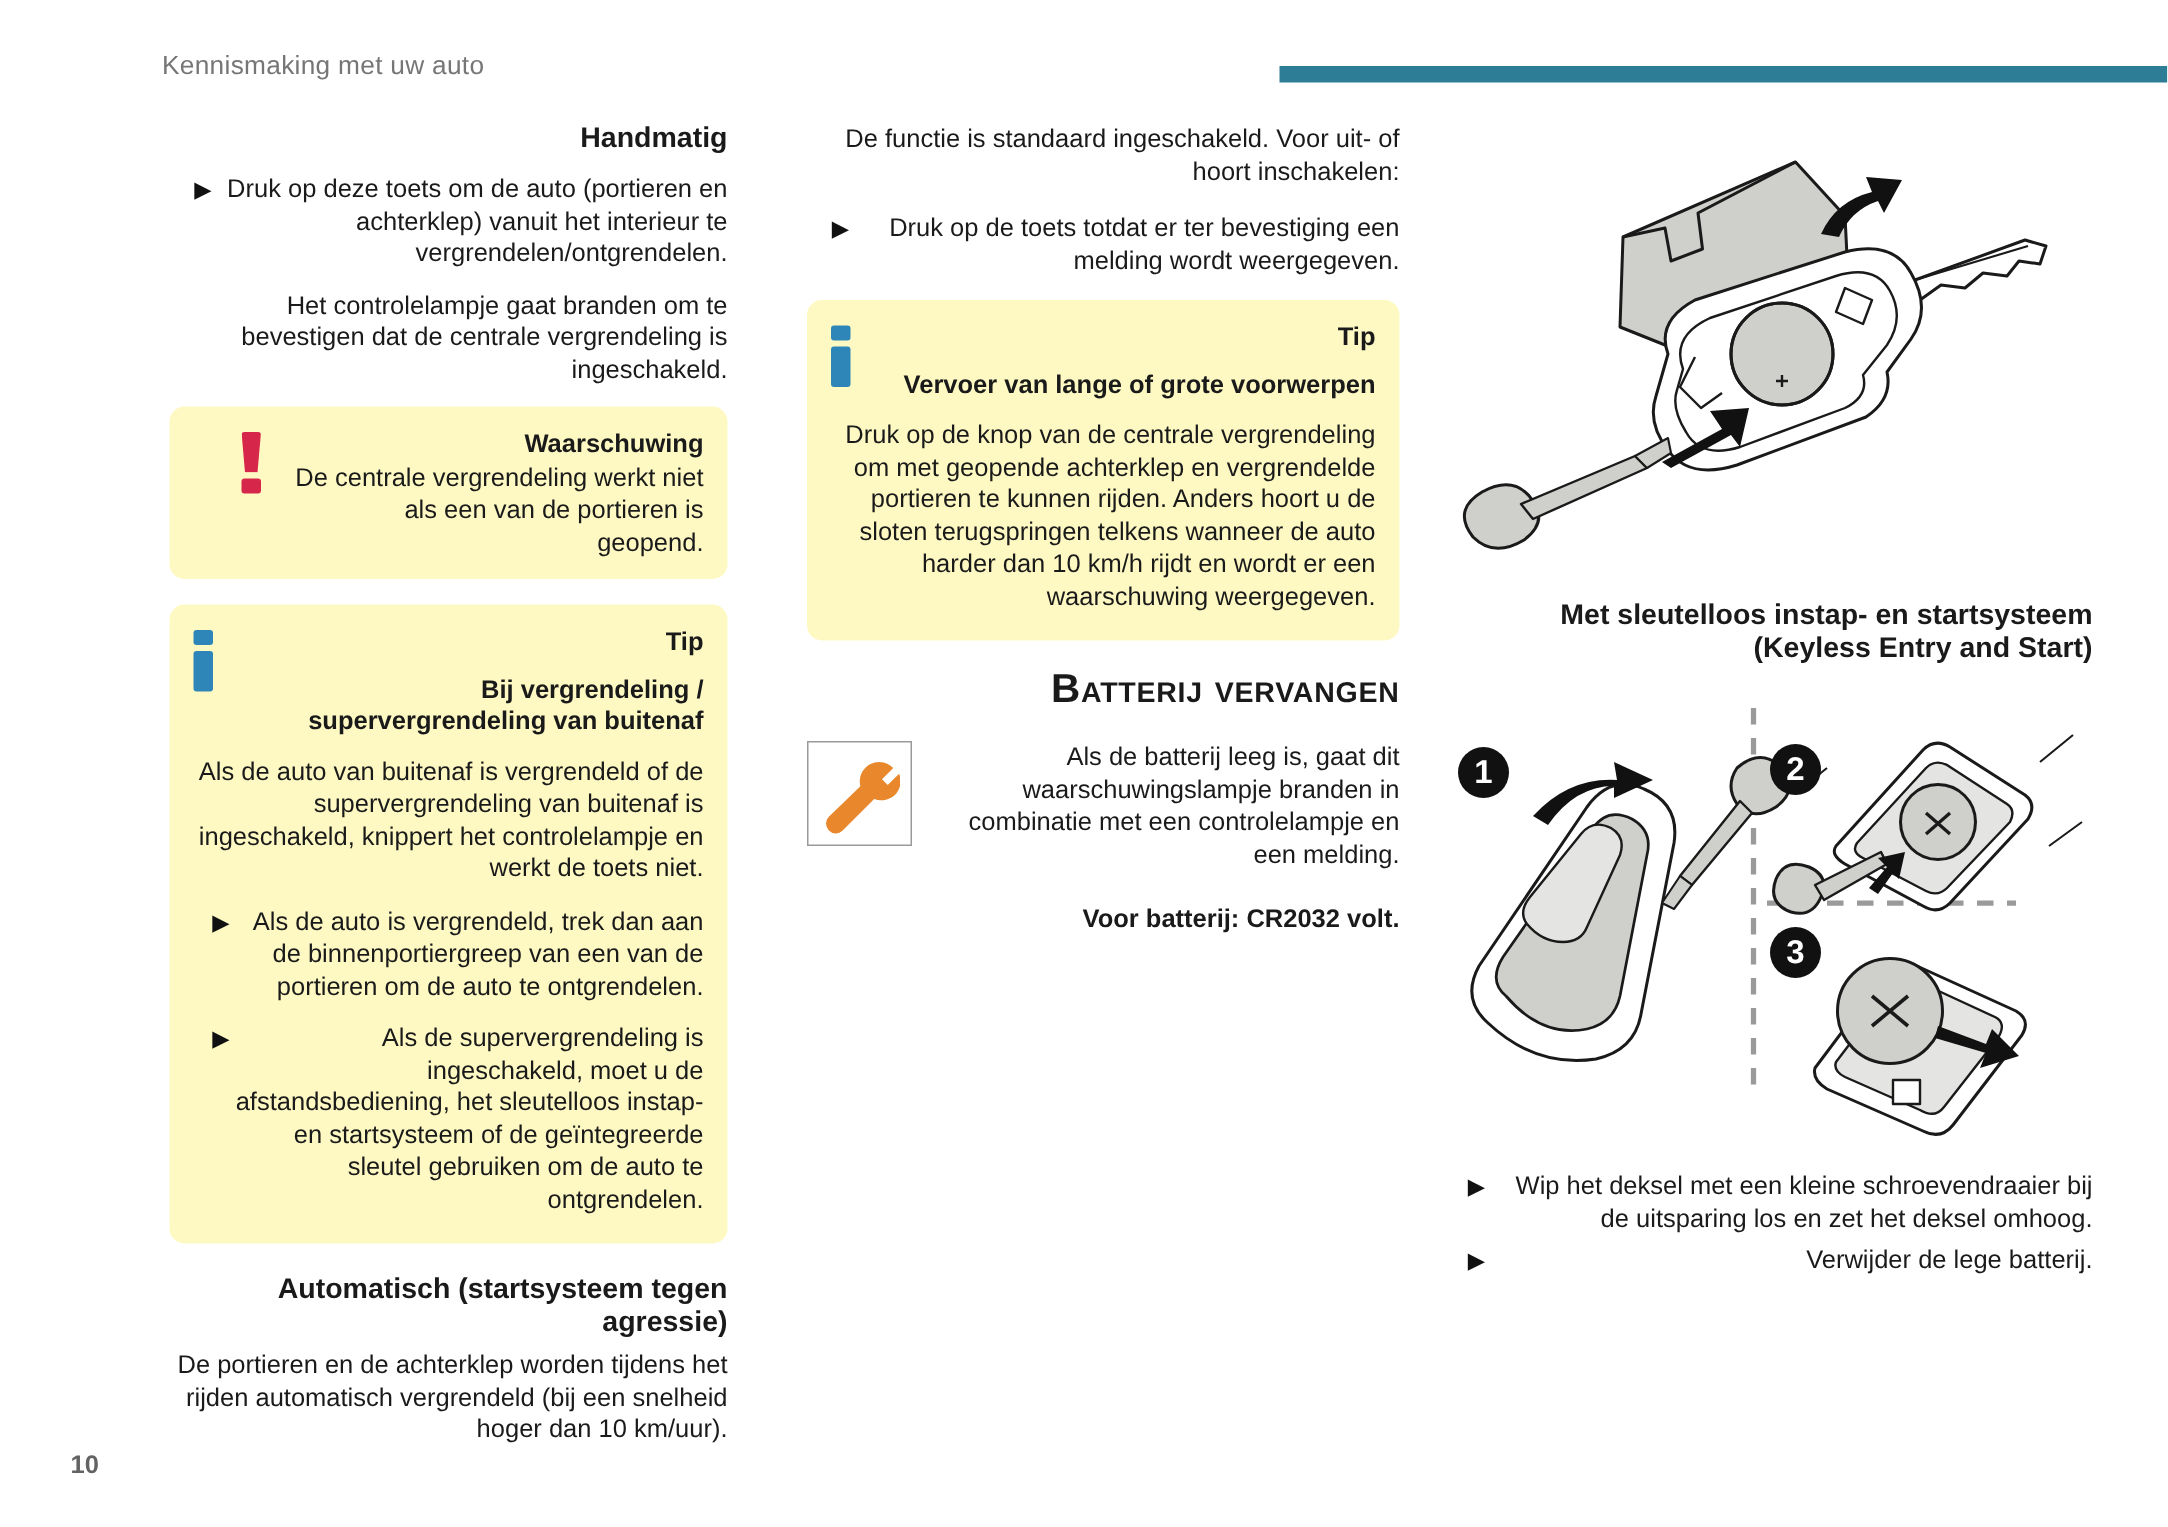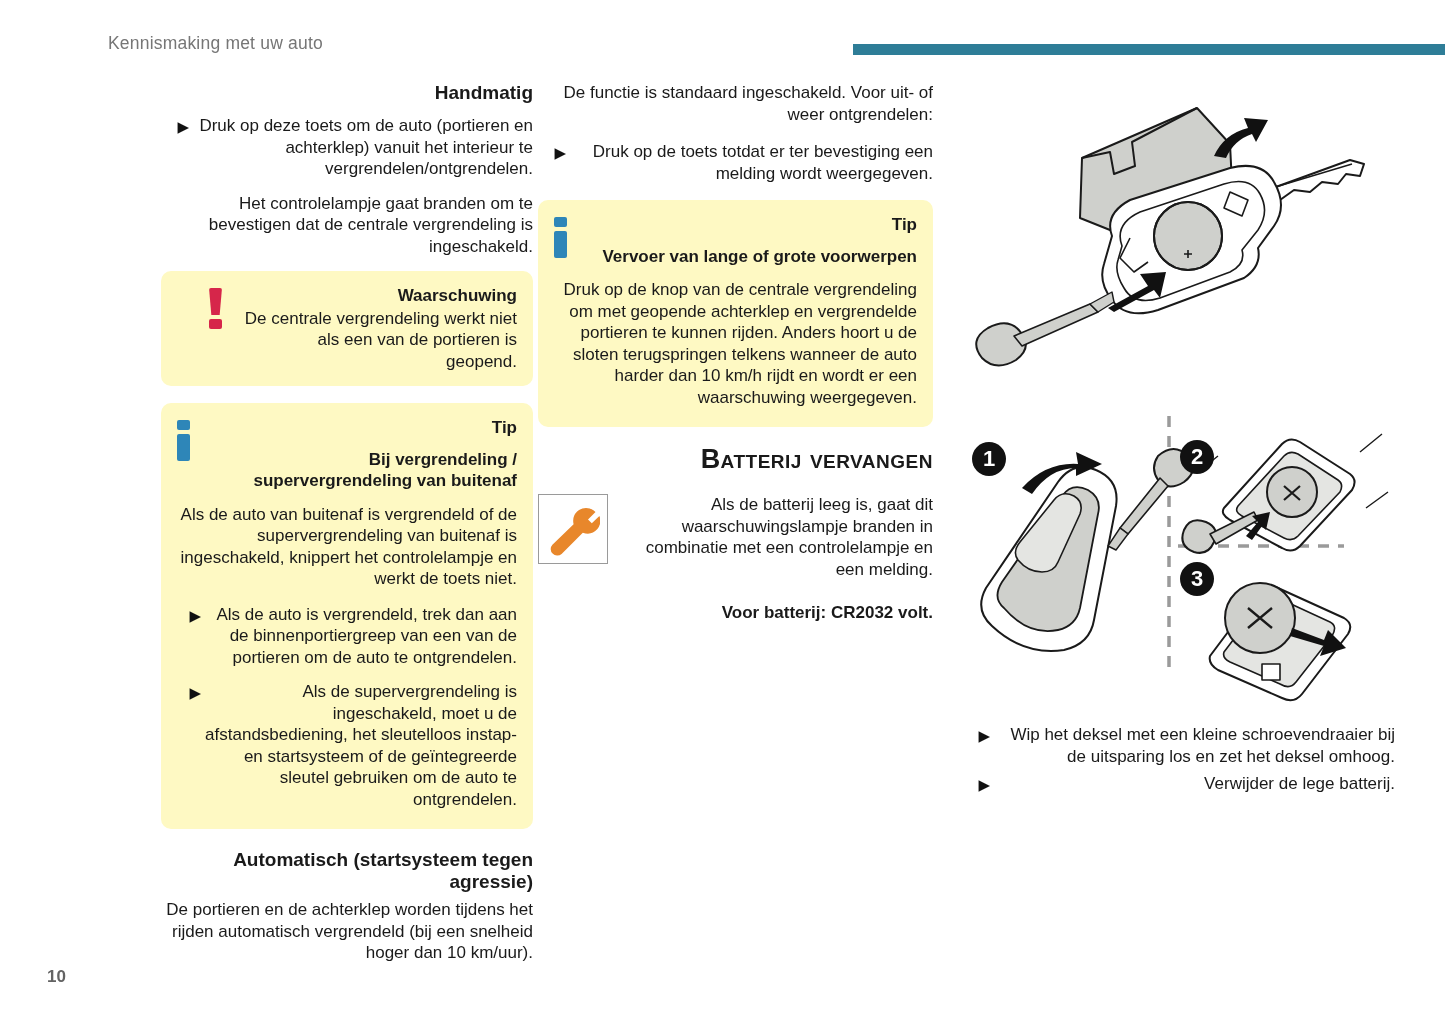--- a/index.html
+++ b/index.html
@@ -14,21 +14,21 @@
   }
   .accent-bar {
     position:absolute; left:853px; top:44px; width:592px; height:11px;
     background:#2e7d97;
   }
   .page-number {
     position:absolute; left:47px; top:967px;
     font-size:17px; font-weight:bold; color:#636363;
   }
   .col { position:absolute; top:82px; font-size:17px; line-height:21.5px; }
-  .col1 { left:113px; width:372px;margin-left:48px; }
+  .col1 { left:113px; width:372px; }
   .col2 { left:538px; width:395px; }
   .col3 { left:962px; width:433px; }
 
   .sec-title { font-size:19px; font-weight:bold; line-height:22px; margin-bottom:11px; }
   .para { margin-bottom:14px; }
 
   .bullet { display:flex; margin-bottom:13px; }
   .bullet .tri {
     flex:0 0 28px; font-size:15px; line-height:21.5px; color:#111;
     padding-top:1px;
@@ -126,21 +126,21 @@
         <span class="tri">▶</span>
         <span class="btxt">Als de supervergrendeling is ingeschakeld, moet u de afstandsbediening, het sleutelloos instap- en startsysteem of de geïntegreerde sleutel gebruiken om de auto te ontgrendelen.</span>
       </div>
     </div>
 
     <div class="sec-title" style="margin-top:20px; margin-bottom:6px;">Automatisch (startsysteem tegen agressie)</div>
     <div class="para">De portieren en de achterklep worden tijdens het rijden automatisch vergrendeld (bij een snelheid hoger dan 10 km/uur).</div>
   </div>
 
   <div class="col col2">
-    <div class="para" style="margin-bottom:16px;">De functie is standaard ingeschakeld. Voor uit- of weer ontgrendelen:</div>
+    <div class="para" style="margin-bottom:16px;">De functie is standaard ingeschakeld. Voor uit- of hoort inschakelen:</div>
 
     <div class="bullet" style="margin-bottom:16px;">
       <span class="tri">▶</span>
       <span class="btxt">Druk op de toets totdat er ter bevestiging een melding wordt weergegeven.</span>
     </div>
 
     <div class="graybox">
       <div class="boxhead">
         <div class="boxicon">
           <div class="seg info-dot"></div>
@@ -196,20 +196,21 @@
           <path d="M128 208 L150 196 L152 206 L136 216 Z" fill="#cfd0cc" stroke-width="1.4"></path>
         </g>
 
         <g fill="#111111" stroke="none">
           <path d="M146 212 L186 190 L178 178 L204 176 L198 202 L192 194 L152 216 Z"></path>
           <path d="M252 60 Q262 38 286 32 L282 22 L306 24 L294 46 L290 38 Q272 44 264 62 Z"></path>
         </g>
       </svg>
     </div>
 
+    <div class="sec-title" style="margin-bottom:0;">Met sleutelloos instap- en startsysteem (Keyless Entry and Start)</div>
 
     <div class="figure fig2">
       <svg width="433" height="296" viewBox="0 0 433 296">
 
         <g stroke="#9a9a9a" stroke-width="3.5" stroke-dasharray="11 9" fill="none">
           <path d="M207 4 L207 258"></path>
           <path d="M216 134 L382 134"></path>
         </g>
         <g stroke="#1a1a1a" stroke-width="2" stroke-linejoin="round">
 

